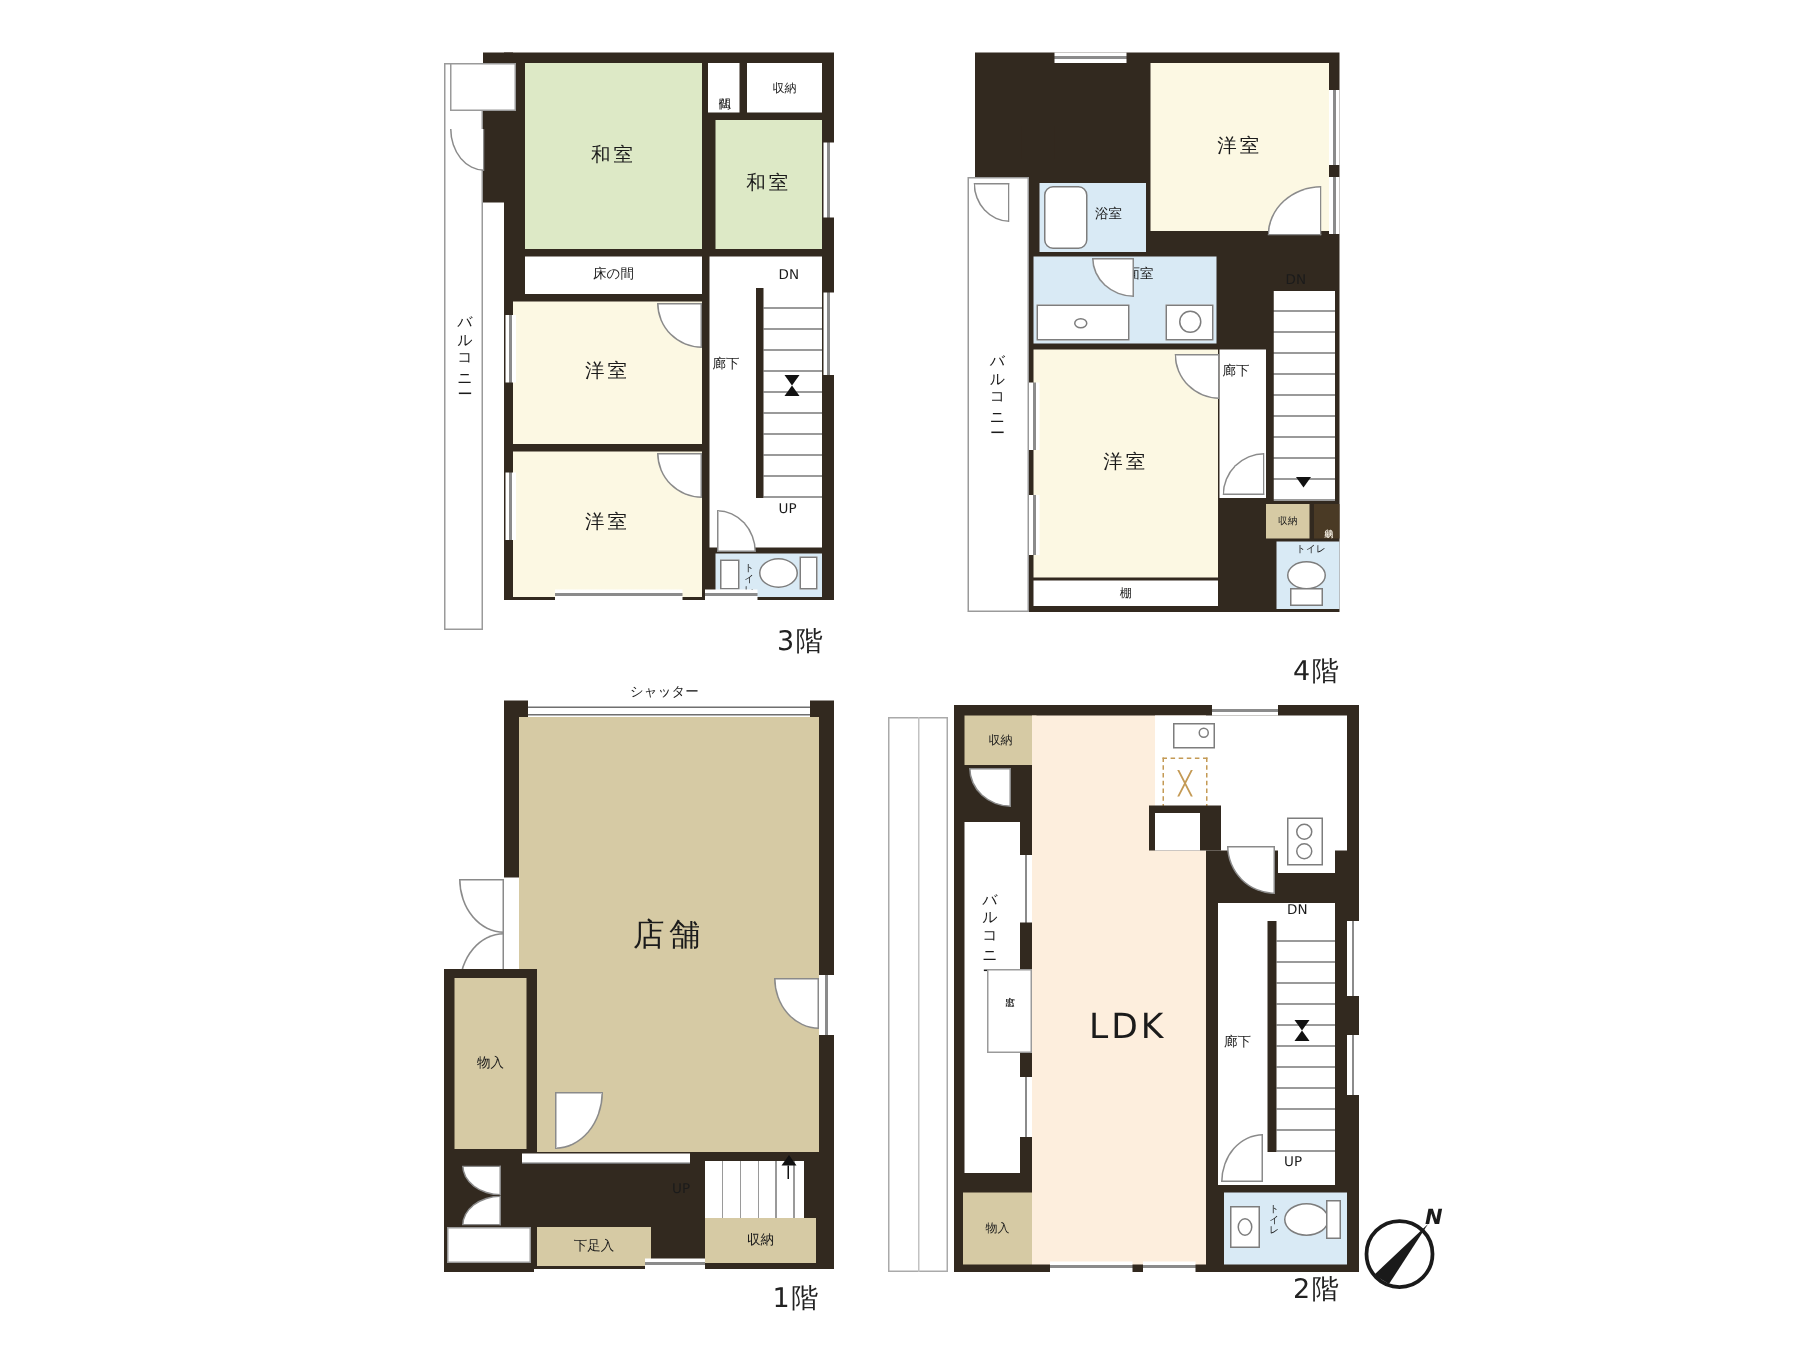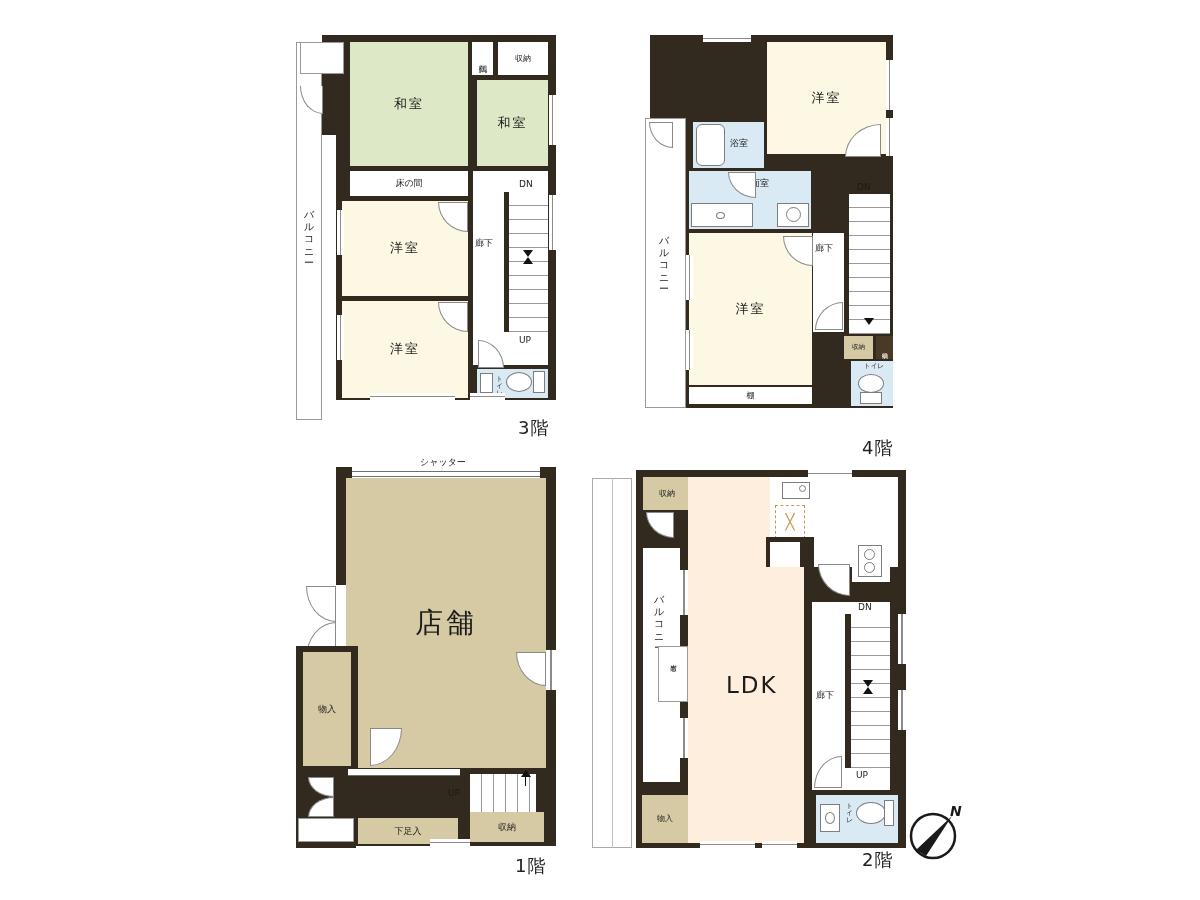--- a/index.html
+++ b/index.html
@@ -142,37 +142,37 @@
   <span class="abs lbl floor-label" style="left:862px;top:438px;">4階</span>
 
   <span class="abs lbl" style="left:420px;top:457px;font-size:9px;">シャッター</span>
   <div class="abs" style="left:352px;top:471px;width:190px;height:6px;border-top:1px solid #6f6f6f;border-bottom:1px solid #6f6f6f;"></div>
   <div class="abs wall" style="left:336px;top:467px;width:16px;height:14px;"></div>
   <div class="abs wall" style="left:540px;top:467px;width:16px;height:14px;"></div>
   <div class="abs wall" style="left:336px;top:478px;width:220px;height:368px;"></div>
   <div class="abs wall" style="left:296px;top:770px;width:60px;height:78px;"></div>
 
   <div class="abs room" style="left:346px;top:478px;width:200px;height:290px;background:#d6caa4;">
-    <span class="lbl" style="font-size:28px;letter-spacing:3px;">店舗</span>
+    <span class="lbl" style="font-size:21px;letter-spacing:3px;">店舗</span>
   </div>
   <div class="abs" style="left:336px;top:585px;width:10px;height:73px;background:#fff;"></div>
   <div class="abs door arc-bl" style="left:306px;top:586px;width:30px;height:36px;"></div>
   <div class="abs door arc-tl" style="left:306px;top:622px;width:30px;height:36px;"></div>
   <div class="abs wall" style="left:296px;top:646px;width:62px;height:126px;"></div>
   <div class="abs room" style="left:303px;top:652px;width:48px;height:114px;background:#d6caa4;">
     <span class="lbl sm">物入</span>
   </div>
   <div class="abs" style="left:348px;top:769px;width:112px;height:7px;background:#fff;border-bottom:1px solid #6f6f6f;"></div>
   <div class="abs door arc-br" style="left:370px;top:728px;width:32px;height:38px;"></div>
   <div class="abs win-v" style="left:546px;top:650px;width:10px;height:40px;"></div>
   <div class="abs door arc-bl" style="left:516px;top:652px;width:30px;height:34px;"></div>
   <div class="abs door arc-bl" style="left:308px;top:777px;width:26px;height:20px;"></div>
   <div class="abs door arc-tl" style="left:308px;top:797px;width:26px;height:20px;"></div>
   <div class="abs thin" style="left:298px;top:818px;width:56px;height:24px;"></div>
-  <div class="abs room" style="left:358px;top:818px;width:100px;height:26px;background:#d6caa4;">
+  <div class="abs room" style="left:358px;top:818px;width:76px;height:26px;background:#d6caa4;">
     <span class="lbl sm">下足入</span>
   </div>
   <div class="abs stairs-v" style="left:470px;top:774px;width:66px;height:38px;"></div>
   <span class="abs lbl sm" style="left:448px;top:788px;">UP</span>
   <div class="abs tri-up" style="left:521px;top:770px;"></div>
   <div class="abs" style="left:525px;top:777px;width:1px;height:9px;background:#111;"></div>
   <div class="abs room" style="left:470px;top:812px;width:74px;height:30px;background:#d6caa4;">
     <span class="lbl sm">収納</span>
   </div>
   <div class="abs win-h" style="left:430px;top:839px;width:40px;height:7px;"></div>

